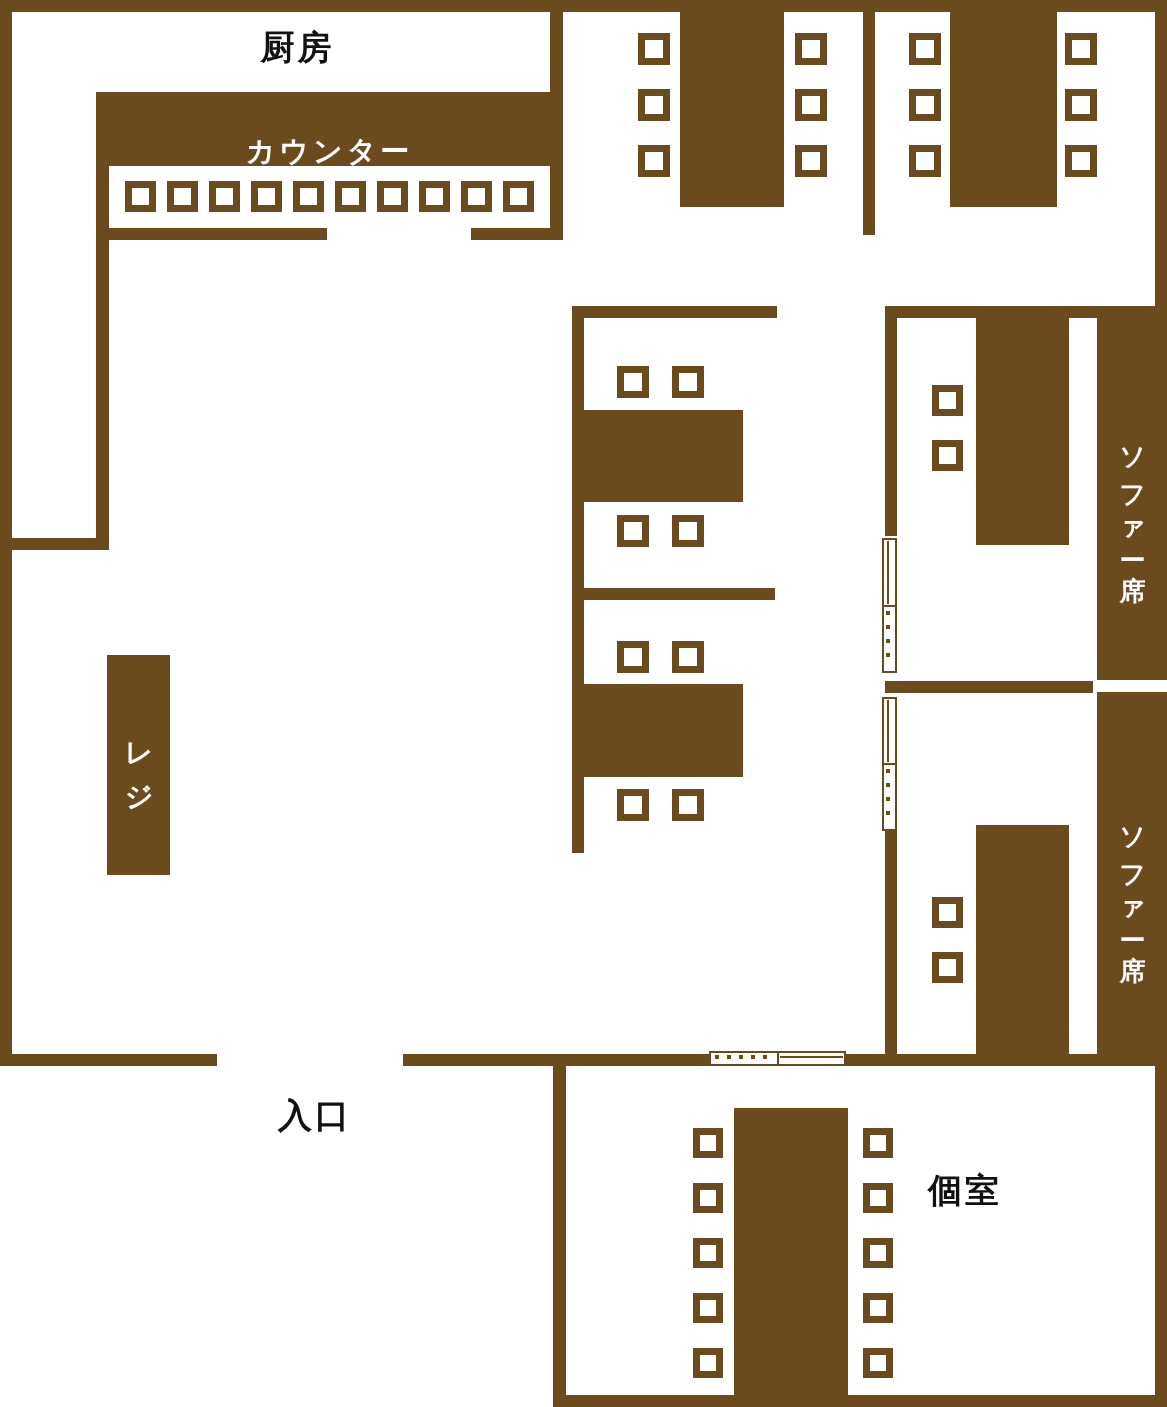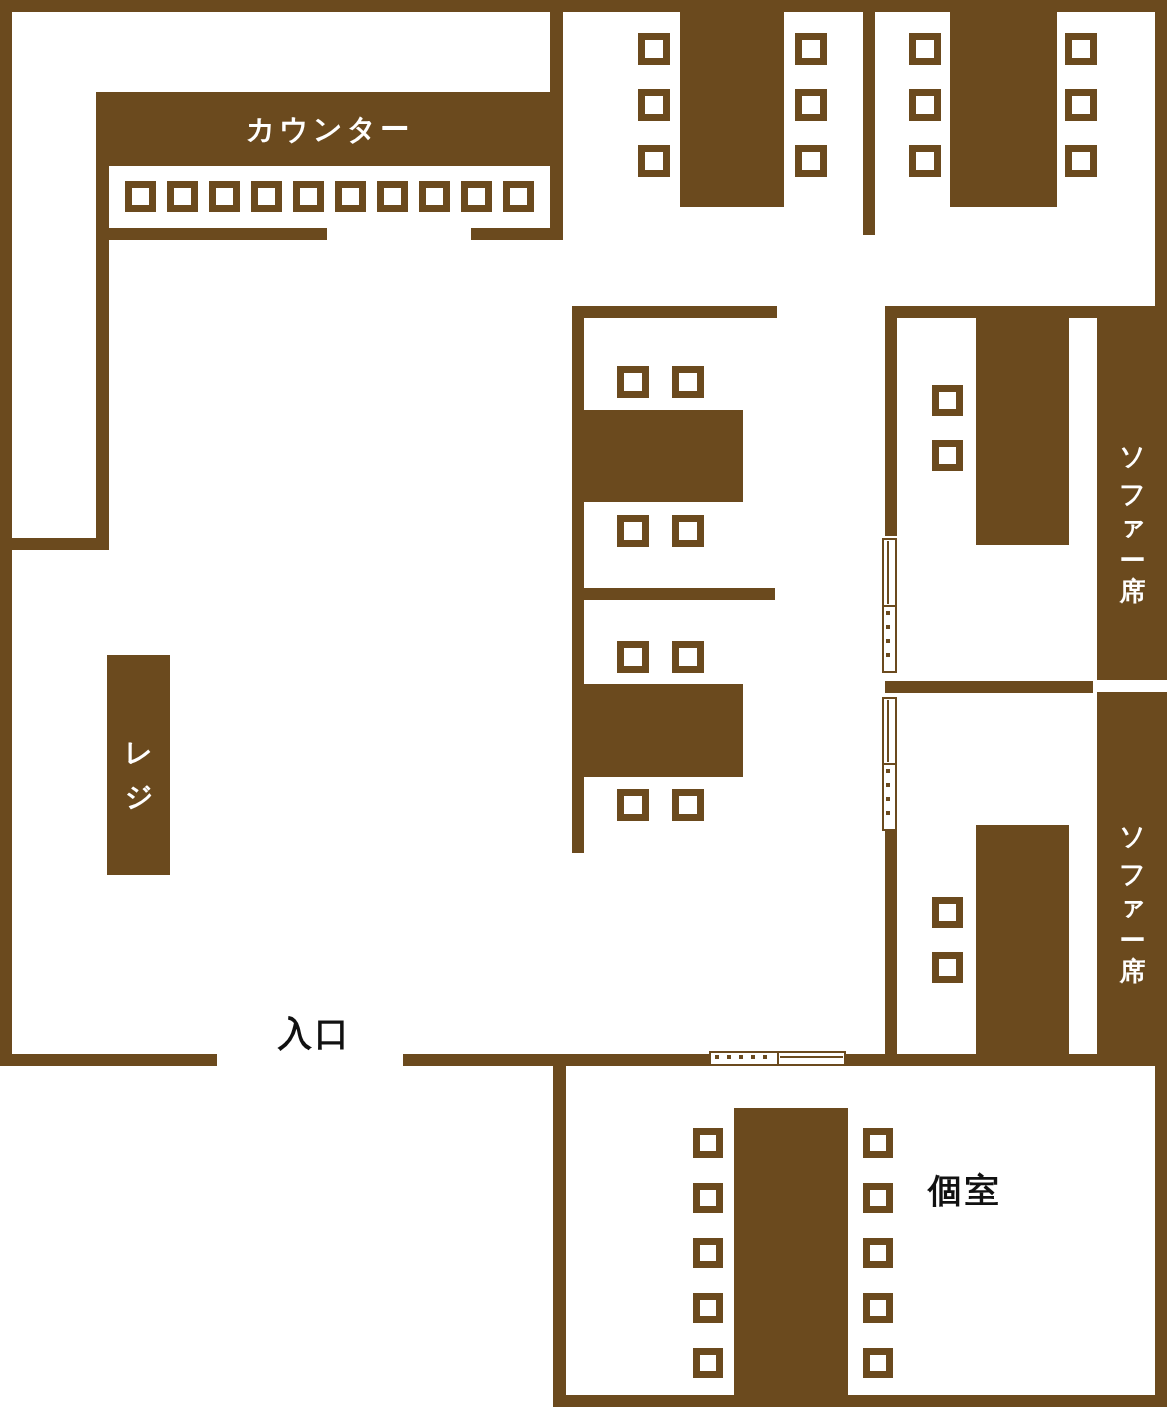--- a/index.html
+++ b/index.html
@@ -16,21 +16,21 @@
     border:var(--cw,7px) solid var(--wall,#6b4a1e);
     background:#fff;box-sizing:border-box;flex:none;
   }
   .label{
     position:absolute;display:flex;align-items:center;justify-content:center;
     font-weight:bold;white-space:nowrap;line-height:1;
   }
   .label.dark{color:var(--label-dark,#111111);}
   .label.light{color:var(--label-light,#ffffff);}
   .fs34{font-size:34px;letter-spacing:3px;}
-  .counter-label{font-size:29px;letter-spacing:4px;}
+  .counter-label{font-size:29px;letter-spacing:4px;align-items:flex-end;}
   .register-label{font-size:28px;letter-spacing:10px;}
   .sofa-label{font-size:26px;letter-spacing:9px;}
   .vtext{writing-mode:vertical-rl;text-orientation:upright;}
   .door{
     position:absolute;background:#fff;border:2px solid var(--wall,#6b4a1e);
     box-sizing:border-box;display:flex;
   }
   .door.v{flex-direction:column;}
   .door.h{flex-direction:row;}
   .door .cell{flex:1;position:relative;}
@@ -72,20 +72,23 @@
   <div class="wall" style="left:885px;top:831px;width:12px;height:224px"></div>
 
   <div class="wall" style="left:0;top:1054px;width:217px;height:12px"></div>
   <div class="wall" style="left:403px;top:1054px;width:306px;height:12px"></div>
   <div class="wall" style="left:846px;top:1054px;width:321px;height:12px"></div>
 
   <div class="wall" style="left:553px;top:1054px;width:13px;height:353px"></div>
   <div class="wall" style="left:1155px;top:1054px;width:12px;height:353px"></div>
   <div class="wall" style="left:553px;top:1395px;width:614px;height:12px"></div>
 
+  <div class="label dark fs34" style="left:225px;top:24px;width:145px;height:48px">
+    <span>厨房</span>
+  </div>
 
   <div class="table" style="left:96px;top:92px;width:467px;height:74px">
     <div class="label light counter-label" style="left:0;top:0;width:100%;height:100%;position:absolute">
       <span>カウンター</span>
     </div>
   </div>
   <div class="seats" style="left:125px;top:181px;--cs:31px;--gap:11px">
       <div class="chair"></div>
       <div class="chair"></div>
       <div class="chair"></div>
@@ -188,21 +191,21 @@
         <div class="line-h"></div>
       </div>
   </div>
 
   <div class="table" style="left:107px;top:655px;width:63px;height:220px">
     <div class="label light register-label vtext" style="position:absolute;left:0;top:0;width:100%;height:100%">
       <span>レジ</span>
     </div>
   </div>
 
-  <div class="label dark fs34" style="left:265px;top:1011px;width:100px;height:46px">
+  <div class="label dark fs34" style="left:265px;top:1093px;width:100px;height:46px">
     <span>入口</span>
   </div>
 
   <div class="table" style="left:734px;top:1108px;width:114px;height:294px"></div>
   <div class="seats col" style="left:693px;top:1128px;--cs:30px;--gap:25px">
       <div class="chair"></div>
       <div class="chair"></div>
       <div class="chair"></div>
       <div class="chair"></div>
       <div class="chair"></div>

